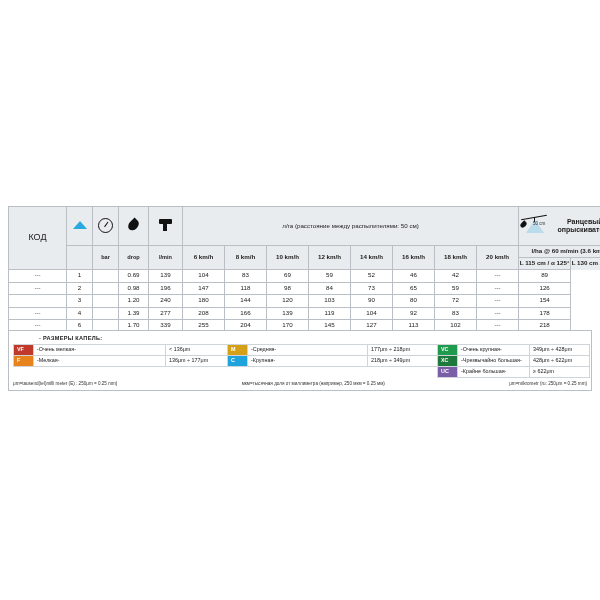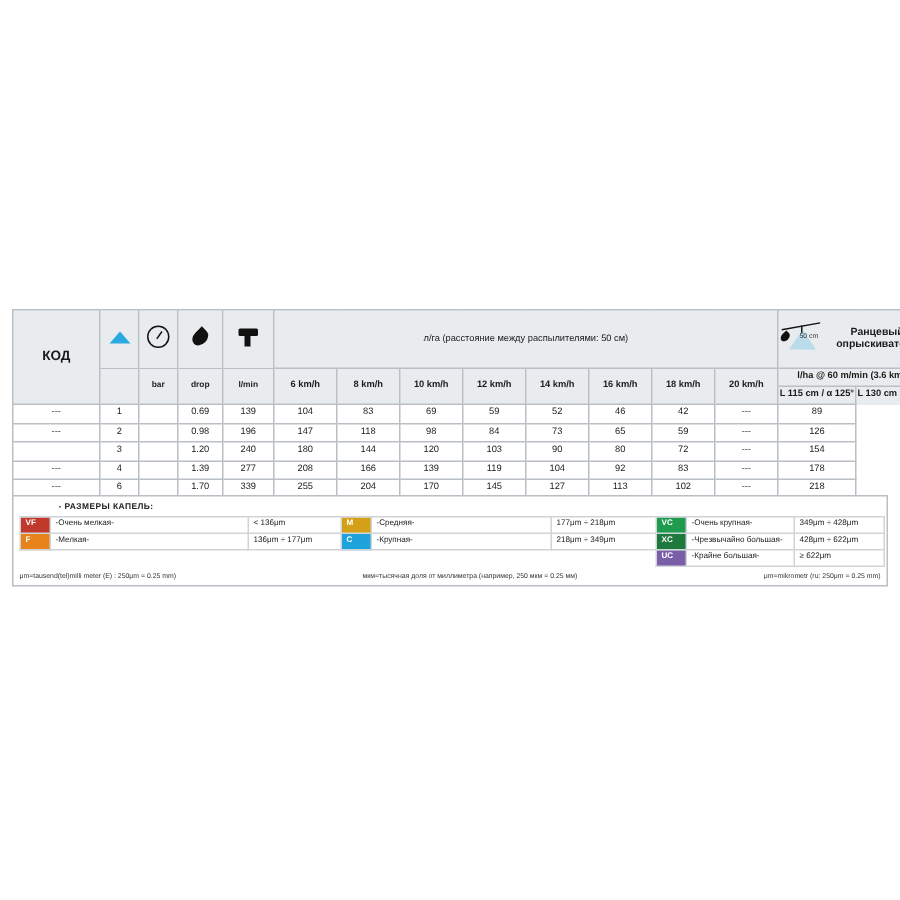--- a/index.html
+++ b/index.html
@@ -5,21 +5,21 @@
   html,body{margin:0;padding:0;background:#ffffff;}
   body{width:600px;height:600px;font-family:"Liberation Sans",sans-serif;color:#1a1a1a;}
   .sheet{position:absolute;left:0;top:0;width:600px;height:600px;}
 
   
   .main-wrap{position:absolute;left:8px;top:206px;width:584px;}
   table{border-collapse:collapse;width:100%;table-layout:fixed;}
   td,th{border:1px solid #b9bfc4;padding:0;text-align:center;vertical-align:middle;font-size:6.2px;line-height:1.1;}
   .hdr{background:#e9ecee;height:38px;}
   .hdr2{background:#e9ecee;height:11px;font-weight:bold;font-size:6.2px;}
-  .code-cell{background:#e9ecee;font-weight:bold;font-size:9px;}
+  .code-cell{background:#e9ecee;font-weight:normal;font-size:9px;}
   .code-val{background:#123f63;color:#ffffff;font-weight:bold;font-size:9px;text-align:center;}
   .row td{height:11.5px;background:#ffffff;}
   .letter{font-weight:bold;font-size:7px;color:#ffffff;}
   .b-M{background:#d4a017;}
   .b-F{background:#1fa3dc;}
   .muted{color:#444;}
 
   .icon-cell{position:relative;height:38px;}
   .units{font-size:5.6px;color:#222;font-weight:bold;}
 

